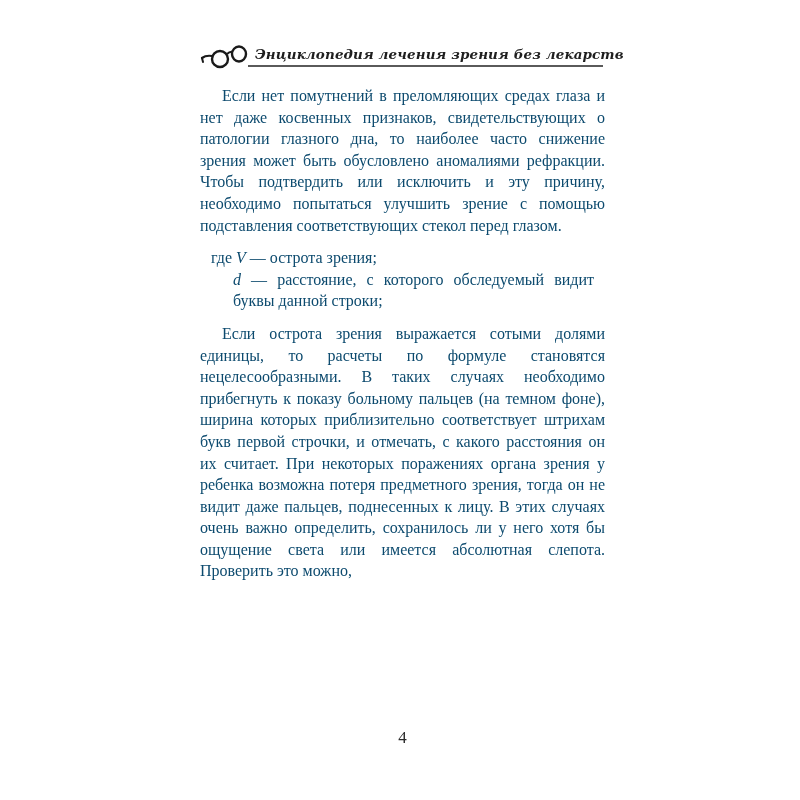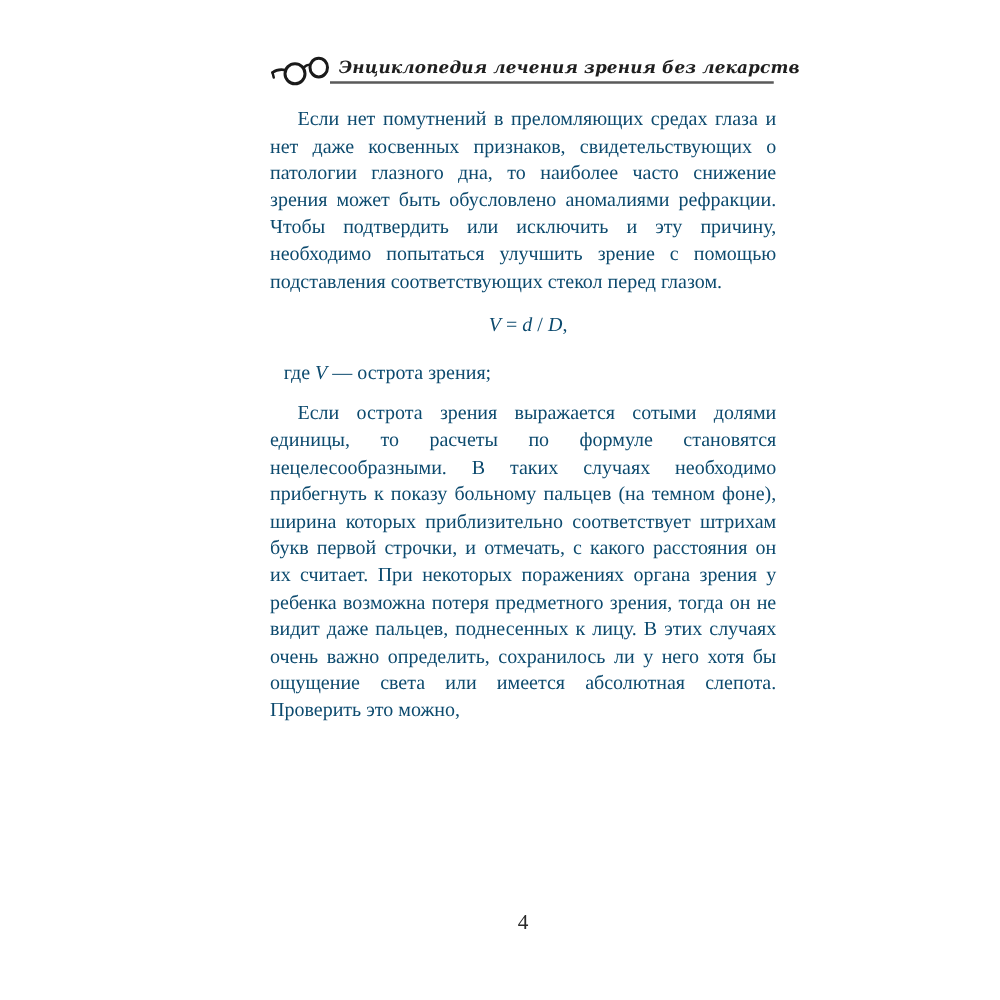--- a/index.html
+++ b/index.html
@@ -8,21 +8,21 @@
       background: #ffffff;
     }
     body {
       width: 800px;
       height: 800px;
       position: relative;
       overflow: hidden;
     }
     .page {
       position: absolute;
-      left: 216px;
+      left: 200px;
       top: 40px;
       width: 405px;
     }
     .running-head {
       position: relative;
       height: 36px;
     }
     .glasses-icon {
       position: absolute;
       left: 0;
@@ -103,25 +103,23 @@
       <path d="M27 10 Q30 7 33 8" stroke="#1a1a1a" stroke-width="2" fill="none"></path>
       <ellipse cx="39" cy="10" rx="7" ry="7.5" stroke="#1a1a1a" stroke-width="2.4" fill="none"></ellipse>
     </svg>
     <span class="head-title">Энциклопедия лечения зрения без лекарств</span>
     <div class="head-rule"></div>
   </div>
 
   <div class="body-text">
     <p class="para">Если нет помутнений в преломляющих средах глаза и нет даже косвенных признаков, свидетельствующих о патологии глазного дна, то наиболее часто снижение зрения может быть обусловлено аномалиями рефракции. Чтобы подтвердить или исключить и эту причину, необходимо попытаться улучшить зрение с помощью подставления соответствующих стекол перед глазом.</p>
 
-    <div class="formula">
-      <span class="var">V</span><span> = </span><span class="var">d</span><span> / </span><span class="var">D</span><span>,</span>
-    </div>
 
     <div class="def-list">
       <p class="def-first"><span>где </span><span class="var">V</span><span> — острота зрения;</span></p>
+      <p class="def-item"><span class="var">d</span><span> — расстояние, с которого обследуемый видит буквы данной строки;</span></p>
     </div>
 
     <p class="para">Если острота зрения выражается сотыми долями единицы, то расчеты по формуле становятся нецелесообразными. В таких случаях необходимо прибегнуть к показу больному пальцев (на темном фоне), ширина которых приблизительно соответствует штрихам букв первой строчки, и отмечать, с какого расстояния он их считает. При некоторых поражениях органа зрения у ребенка возможна потеря предметного зрения, тогда он не видит даже пальцев, поднесенных к лицу. В этих случаях очень важно определить, сохранилось ли у него хотя бы ощущение света или имеется абсолютная слепота. Проверить это можно,</p>
   </div>
 
   <div class="page-number">4</div>
 </div>
 
 </body></html>

